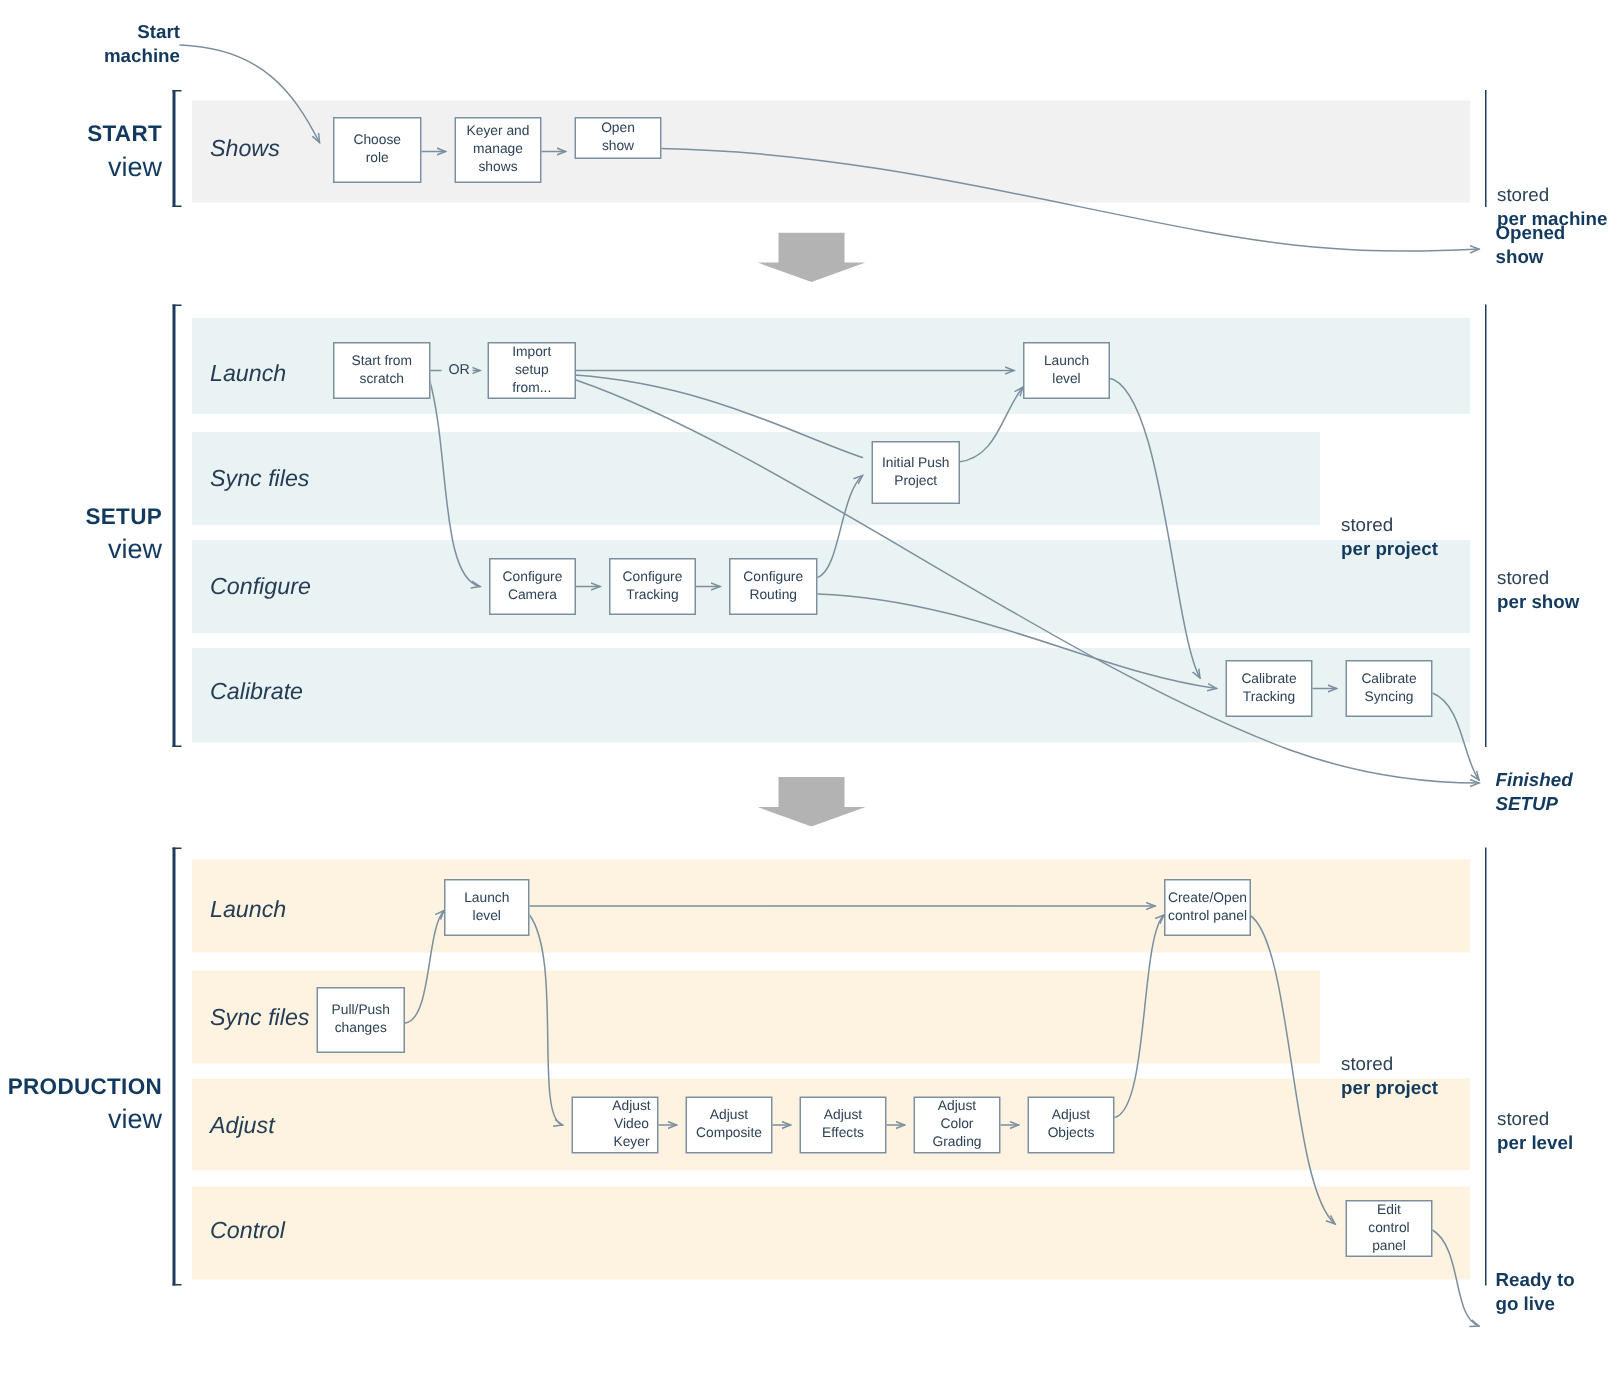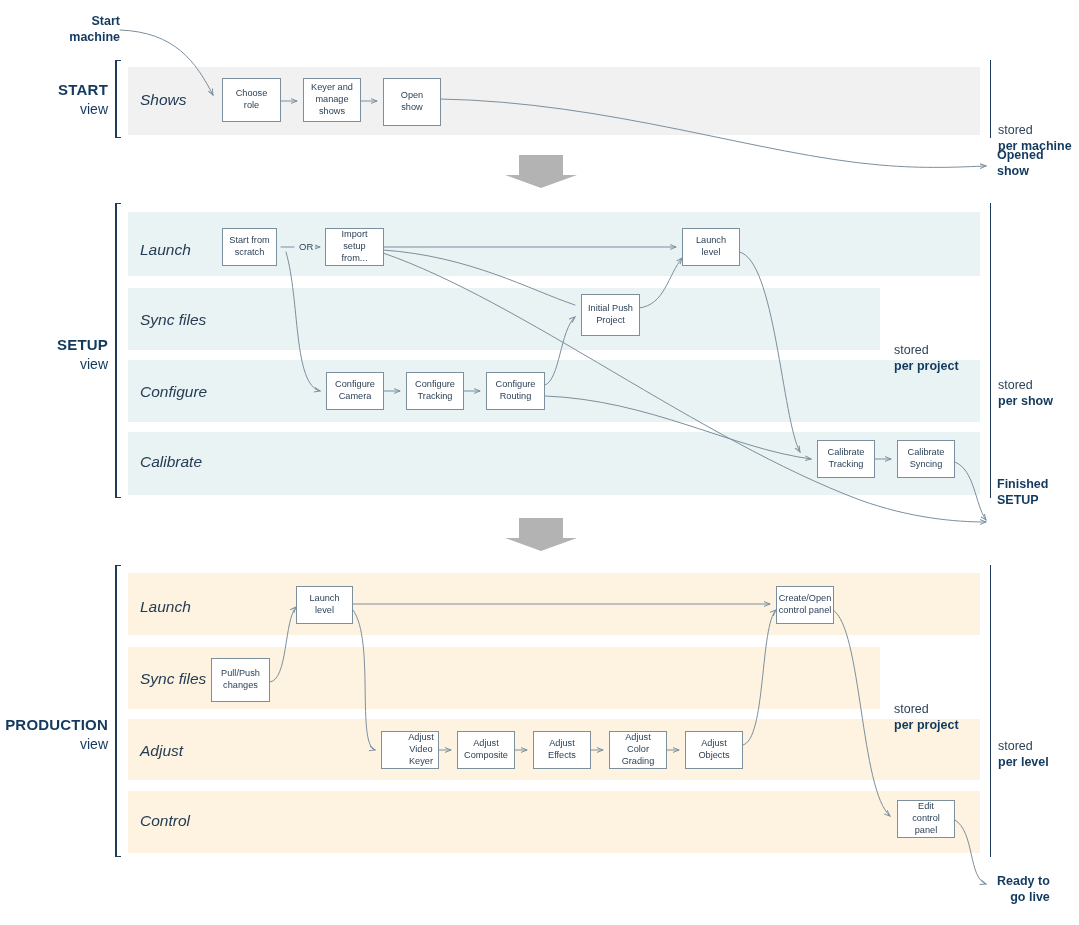--- a/index.html
+++ b/index.html
@@ -40,21 +40,21 @@
   .bracket::after{bottom:0;}
 
   .bracket-thin{position:absolute;z-index:4;border-left:1.6px solid #1f3b5c;}
 
   
   .phase-label{
     position:absolute;z-index:4;text-align:right;line-height:1.30;
     color:#12395e;white-space:nowrap;
   }
   .phase-label .big{font-weight:bold;font-size:15px;letter-spacing:.2px;display:block;}
-  .phase-label .sub{font-weight:normal;font-size:14px;display:block;}
+  .phase-label .sub{font-weight:normal;font-size:18px;display:block;}
 
   
   .stored{
     position:absolute;z-index:4;line-height:1.30;white-space:nowrap;
     font-size:12.5px;color:#2d4257;margin-top:40px;
   }
   .stored .l1{display:block;font-weight:normal;}
   .stored .l2{display:block;font-weight:bold;color:#12395e;}
 
   
@@ -194,21 +194,21 @@
       <span>role</span>
     </div>
   </div>
   <div class="node" style="left:303px;top:78px;width:58px;height:44px;">
     <div>
       <span>Keyer and</span>
       <span>manage</span>
       <span>shows</span>
     </div>
   </div>
-  <div class="node" style="left:383px;top:78px;width:58px;height:48px;">
+  <div class="node" style="left:383px;top:78px;width:58px;height:28px;">
     <div>
       <span>Open</span>
       <span>show</span>
     </div>
   </div>
 
   <div class="bracket-thin" style="left:990px;top:60px;height:78px;"></div>
   <div class="stored" style="left:998px;top:82px;">
     <span class="l1">stored</span>
     <span class="l2">per machine</span>
@@ -223,21 +223,21 @@
   <div class="phase-label" style="left:0px;top:335px;width:108px;">
     <span class="big">SETUP</span>
     <span class="sub">view</span>
   </div>
 
   <div class="lane-title" style="left:140px;top:241px;">Launch</div>
   <div class="lane-title" style="left:140px;top:311px;">Sync files</div>
   <div class="lane-title" style="left:140px;top:383px;">Configure</div>
   <div class="lane-title" style="left:140px;top:453px;">Calibrate</div>
 
-  <div class="node" style="left:222px;top:228px;width:55px;height:38px;">
+  <div class="node" style="left:222px;top:228px;width:65px;height:38px;">
     <div>
       <span>Start from</span>
       <span>scratch</span>
     </div>
   </div>
   <div class="or-label" style="left:297px;top:241px;">OR</div>
   <div class="node" style="left:325px;top:228px;width:59px;height:38px;">
     <div>
       <span>Import setup</span>
       <span>from...</span>
@@ -293,21 +293,21 @@
     <span class="l1">stored</span>
     <span class="l2">per project</span>
   </div>
 
   <div class="bracket-thin" style="left:990px;top:203px;height:295px;"></div>
   <div class="stored" style="left:998px;top:337px;">
     <span class="l1">stored</span>
     <span class="l2">per show</span>
   </div>
 
-  <div class="endlabel right" style="left:997px;top:476px;">
+  <div class="endlabel right" style="left:997px;top:512px;font-style:italic;">
     <span>Finished</span>
     <span>SETUP</span>
   </div>
 
   <div class="bracket" style="left:115px;top:565px;height:292px;"></div>
   <div class="phase-label" style="left:0px;top:695px;width:108px;margin-top:20px;">
     <span class="big">PRODUCTION</span>
     <span class="sub">view</span>
   </div>
 
@@ -378,18 +378,18 @@
     <span class="l1">stored</span>
     <span class="l2">per project</span>
   </div>
 
   <div class="bracket-thin" style="left:990px;top:565px;height:292px;"></div>
   <div class="stored" style="left:998px;top:698px;">
     <span class="l1">stored</span>
     <span class="l2">per level</span>
   </div>
 
-  <div class="endlabel right" style="left:997px;top:873px;text-align:right;">
+  <div class="endlabel right" style="left:997px;top:845px;">
     <span>Ready to</span>
     <span>go live</span>
   </div>
 
 </div>
 
 </body></html>

